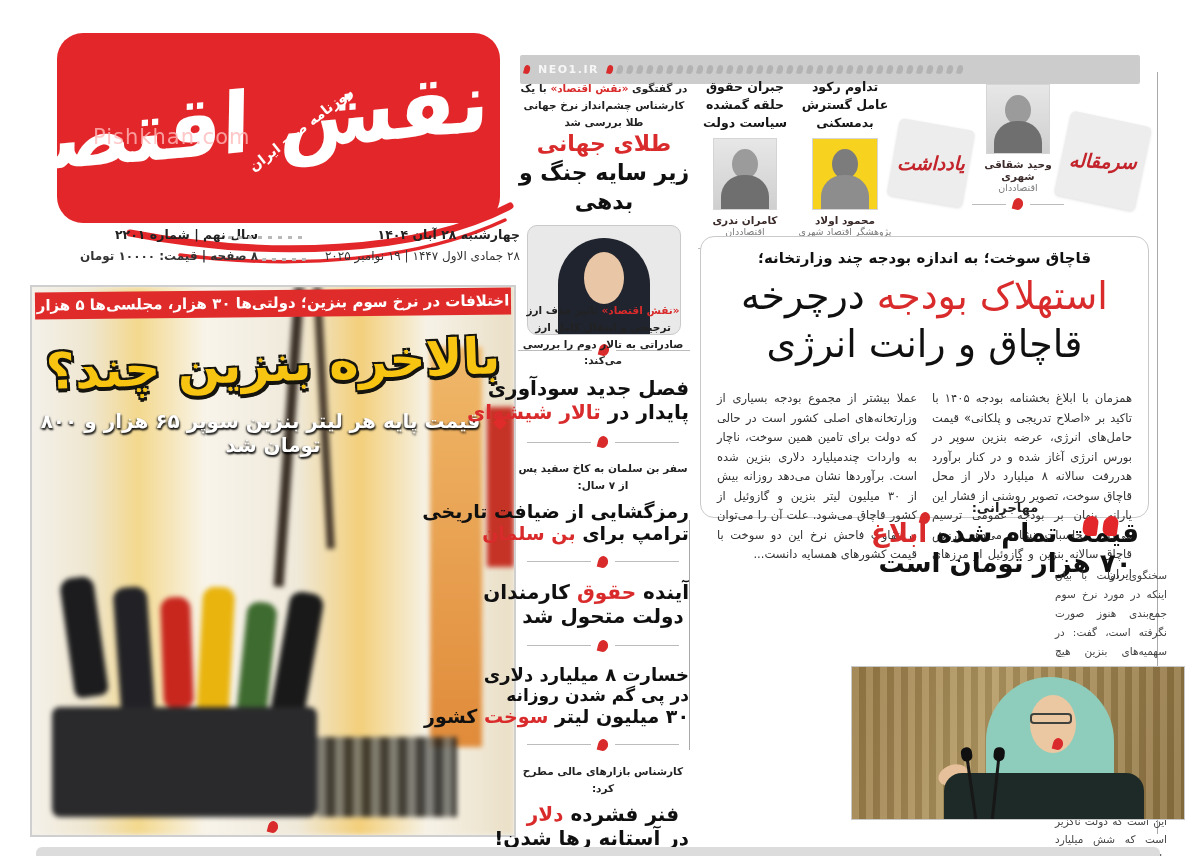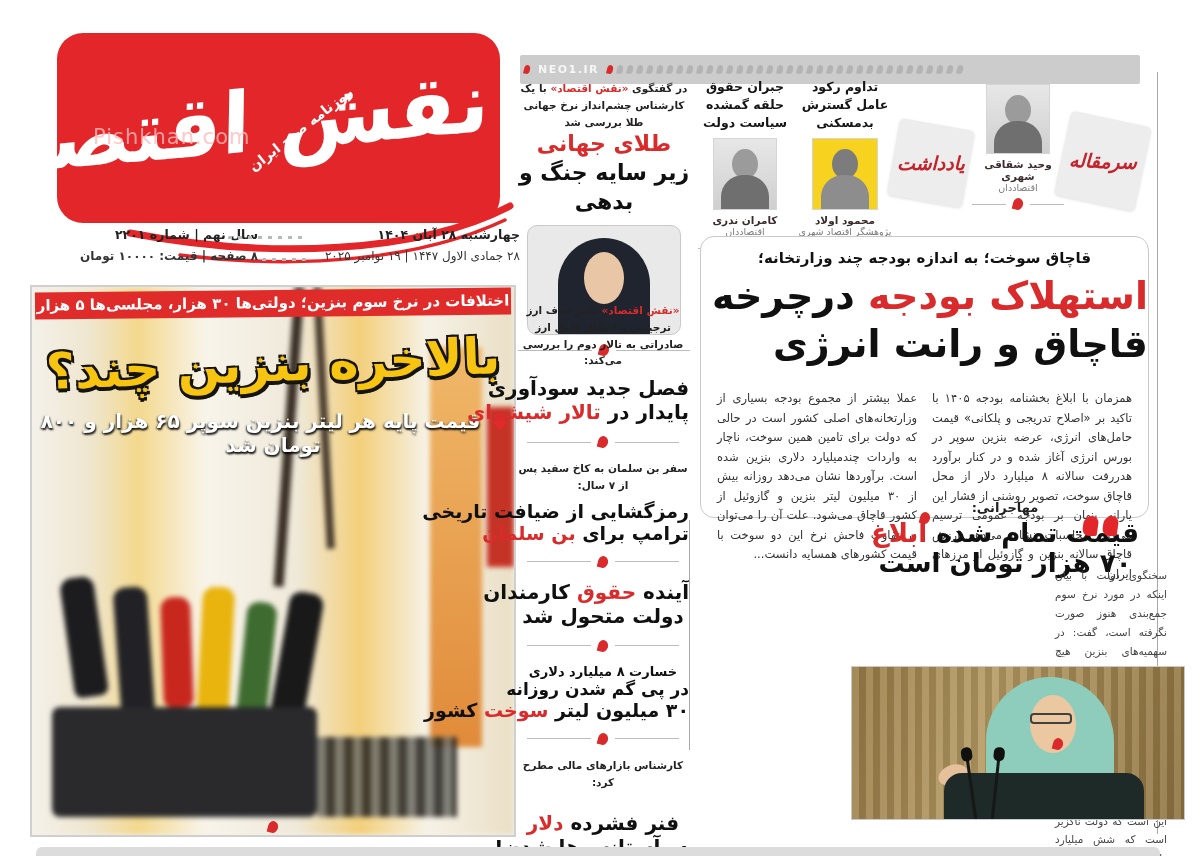--- a/index.html
+++ b/index.html
@@ -55,21 +55,21 @@
 
   .photo-frame{border:1px solid #c9c9c9;border-radius:10px;background:#e9e9e9;position:relative;overflow:hidden;}
   .hijab{position:absolute;left:50%;top:12px;width:92px;height:130px;margin-left:-46px;
          border-radius:46px 46px 14px 14px;background:#20242e;}
   .face{position:absolute;left:50%;top:26px;width:40px;height:52px;margin-left:-20px;border-radius:50%;
         background:#e8c6a6;}
 
   
   .story-box{border:1.5px solid #c9c9c9;border-radius:14px;background:#fff;}
   .main-kicker{font-size:15px;font-weight:bold;color:#111;text-align:center;}
-  .main-hl{font-size:38px;font-weight:bold;letter-spacing:-2px;text-align:right;white-space:nowrap;line-height:1.25;}
+  .main-hl{font-size:38px;font-weight:normal;letter-spacing:-2px;text-align:center;white-space:nowrap;line-height:1.25;}
   .bodytxt{font-size:11.5px;line-height:1.7;color:#333;text-align:justify;}
 
   
   .feature{border:2px solid #cfcfcf;background:#f4f1ea;overflow:hidden;}
   .blurlayer{position:absolute;inset:0;filter:blur(2.5px);
      background:linear-gradient(90deg,#f4f1ea 0,#efe6cf 12%,#f3d88d 22%,#f8f4ea 36%,#efe9da 55%,#f3cf7a 68%,#f6f2e7 82%,#eadfc6 100%);}
   .nozzle{position:absolute;border-radius:12px 12px 8px 8px;}
   .feature-banner{background:#e02b2b;color:#fff;font-size:15px;font-weight:bold;text-align:center;
                   line-height:27px;transform:rotate(-.6deg);}
   .feature-hl{color:#f7c411;font-size:50px;font-weight:bold;letter-spacing:-2px;text-align:center;
@@ -308,37 +308,37 @@
       </div>
       <div class="mid-hl">دولت متحول شد</div>
       <div class="divider" style="margin:12px 10px;">
           <i class="ln"></i>
           <i class="pmark"></i>
           <i class="ln"></i>
         </div>
     </div>
 
     <div>
-      <div class="mid-hl" style="font-size:13px;">خسارت ۸ میلیارد دلاری</div>
+      <div class="mid-hl" style="font-size:18px;">خسارت ۸ میلیارد دلاری</div>
       <div class="mid-hl" style="font-size:17px;">در پی گم شدن روزانه</div>
       <div class="mid-hl" style="font-size:19px;">
         <span>۳۰ میلیون لیتر</span>
         <span class="red">سوخت</span>
         <span>کشور</span>
       </div>
       <div class="divider" style="margin:12px 10px;">
           <i class="ln"></i>
           <i class="pmark"></i>
           <i class="ln"></i>
         </div>
     </div>
 
     <div>
       <div class="kicker-sm">کارشناس بازارهای مالی مطرح کرد:</div>
-      <div class="mid-hl" style="margin-top:21px;">
+      <div class="mid-hl" style="margin-top:6px;">
         <span>فنر فشرده</span>
         <span class="red">دلار</span>
       </div>
       <div class="mid-hl">در آستانه رها شدن!</div>
 
     </div>
   </div>
 
   <div class="abs vrule" style="left:689px;top:520px;height:230px;"></div>
   <div class="abs" style="left:708px;top:500px;width:467px;height:252px;">

